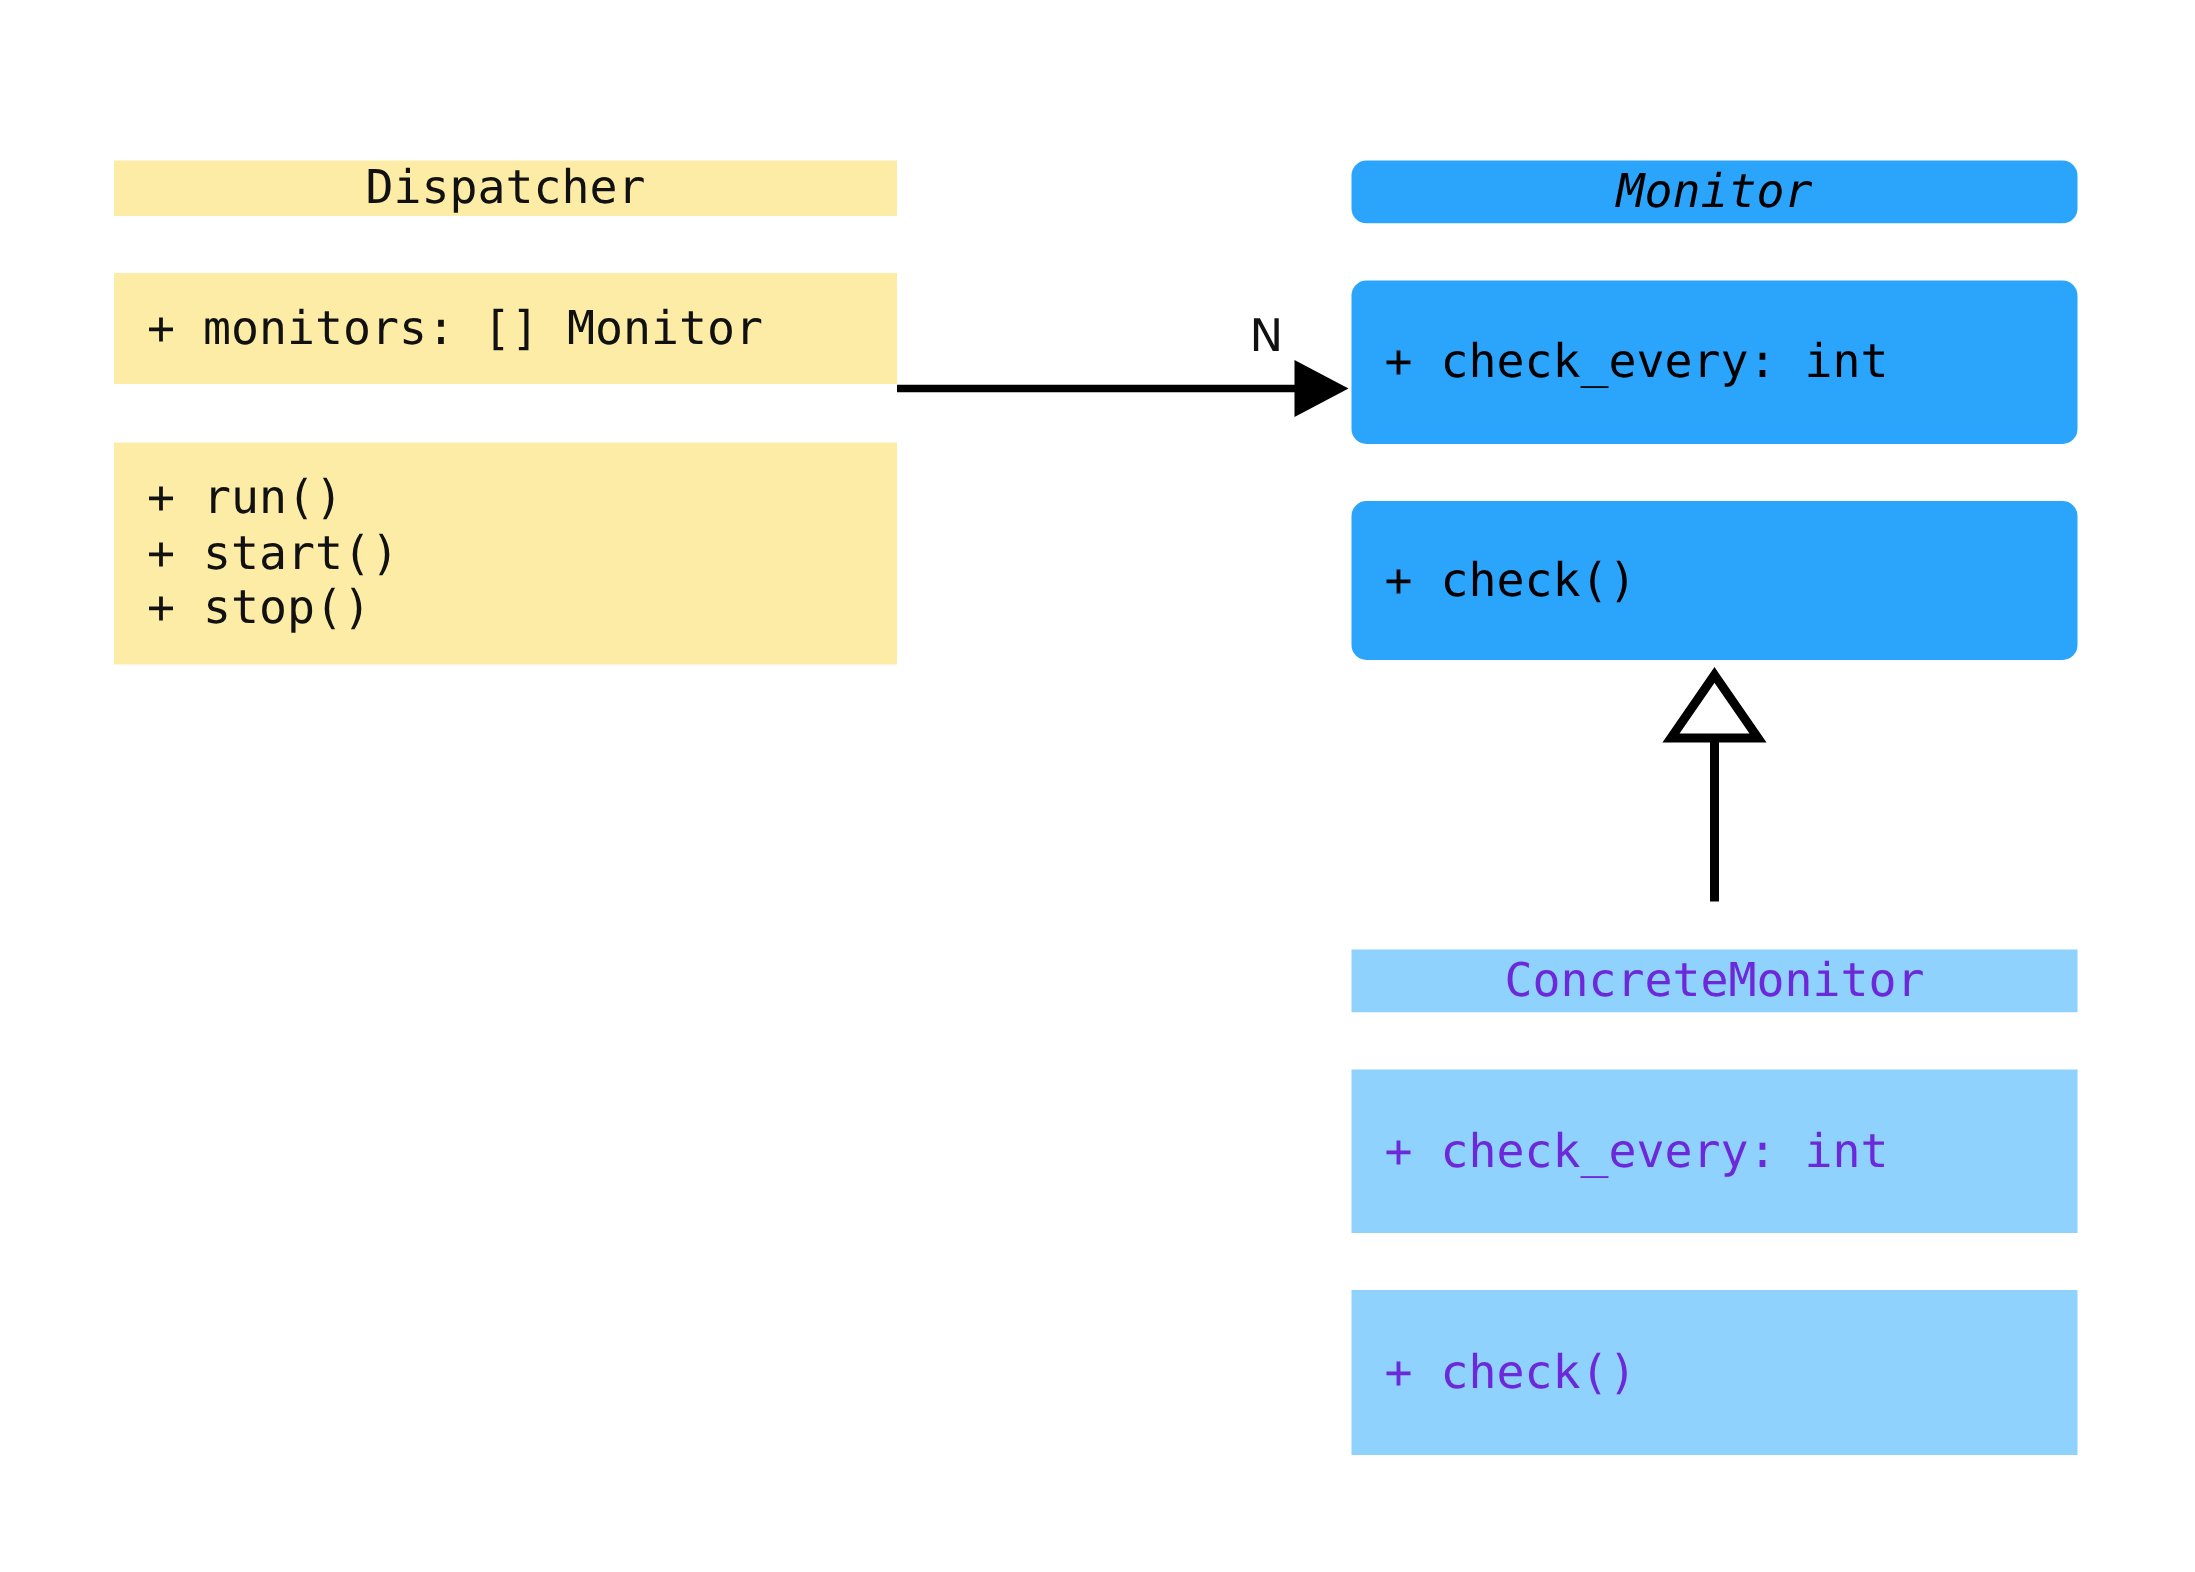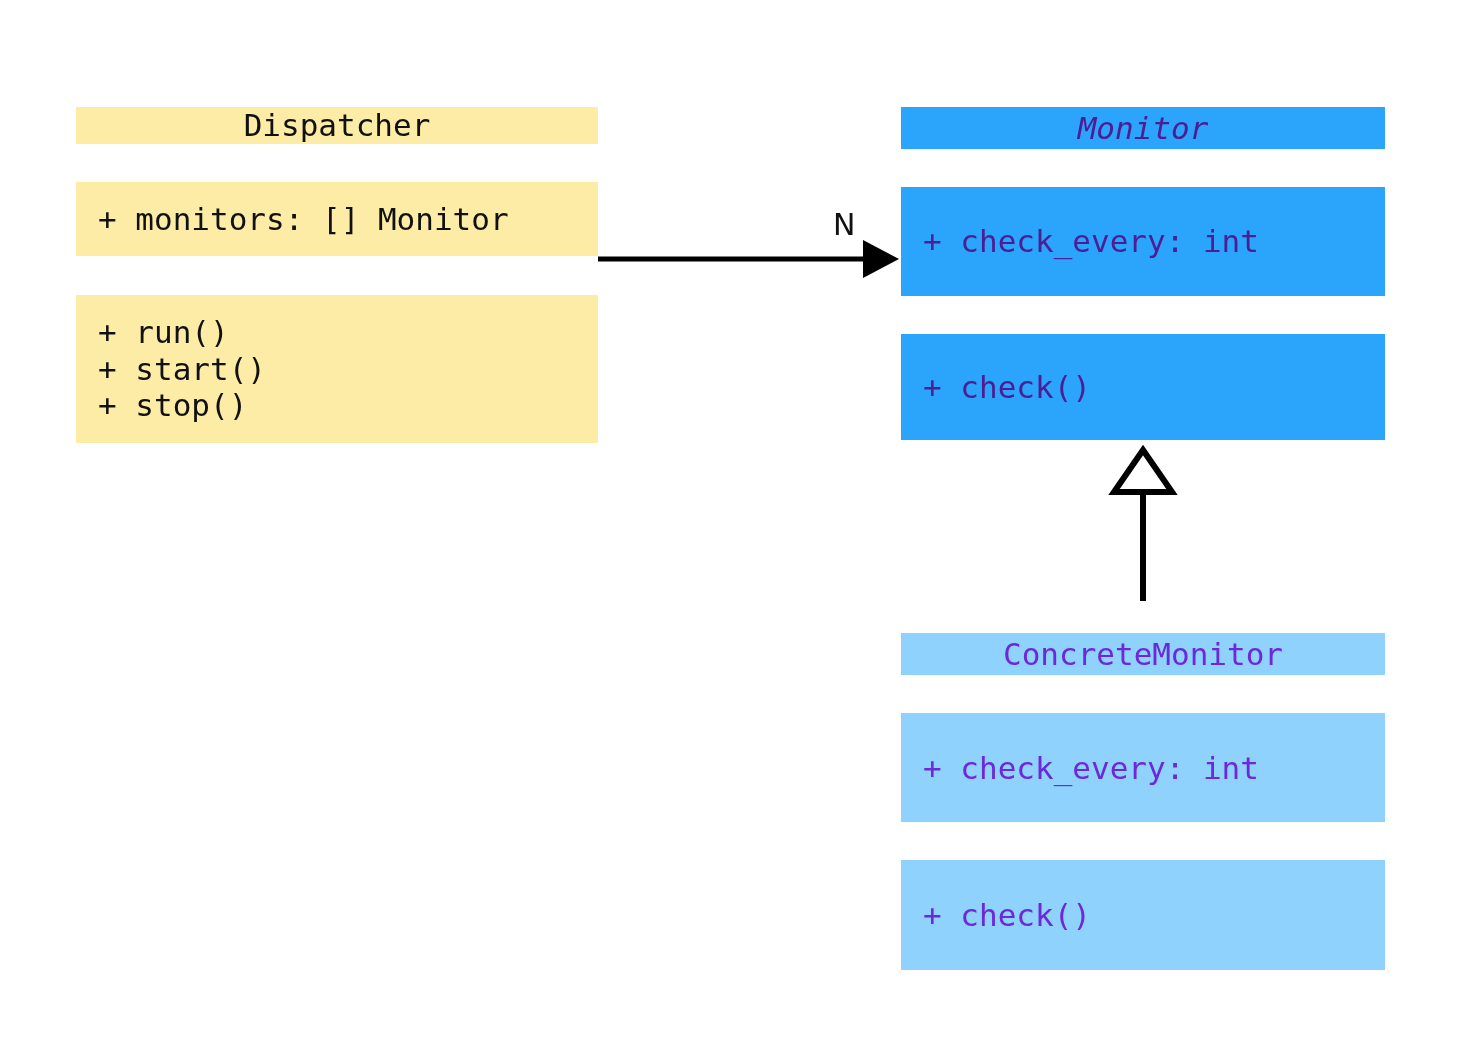--- a/index.html
+++ b/index.html
@@ -86,21 +86,22 @@
 
   
   #class-monitor {
     left: 901px;
     top: 75px;
     width: 484px;
     height: 365px;
   }
   #class-monitor .compartment {
     background: #2ba4fc;
-    color: #4c1d95;
+    color: #000000;
+    border-radius: 10px;
   }
 
   
   #class-concrete-monitor {
     left: 901px;
     top: 601px;
     width: 484px;
     height: 369px;
   }
   #class-concrete-monitor .compartment {

